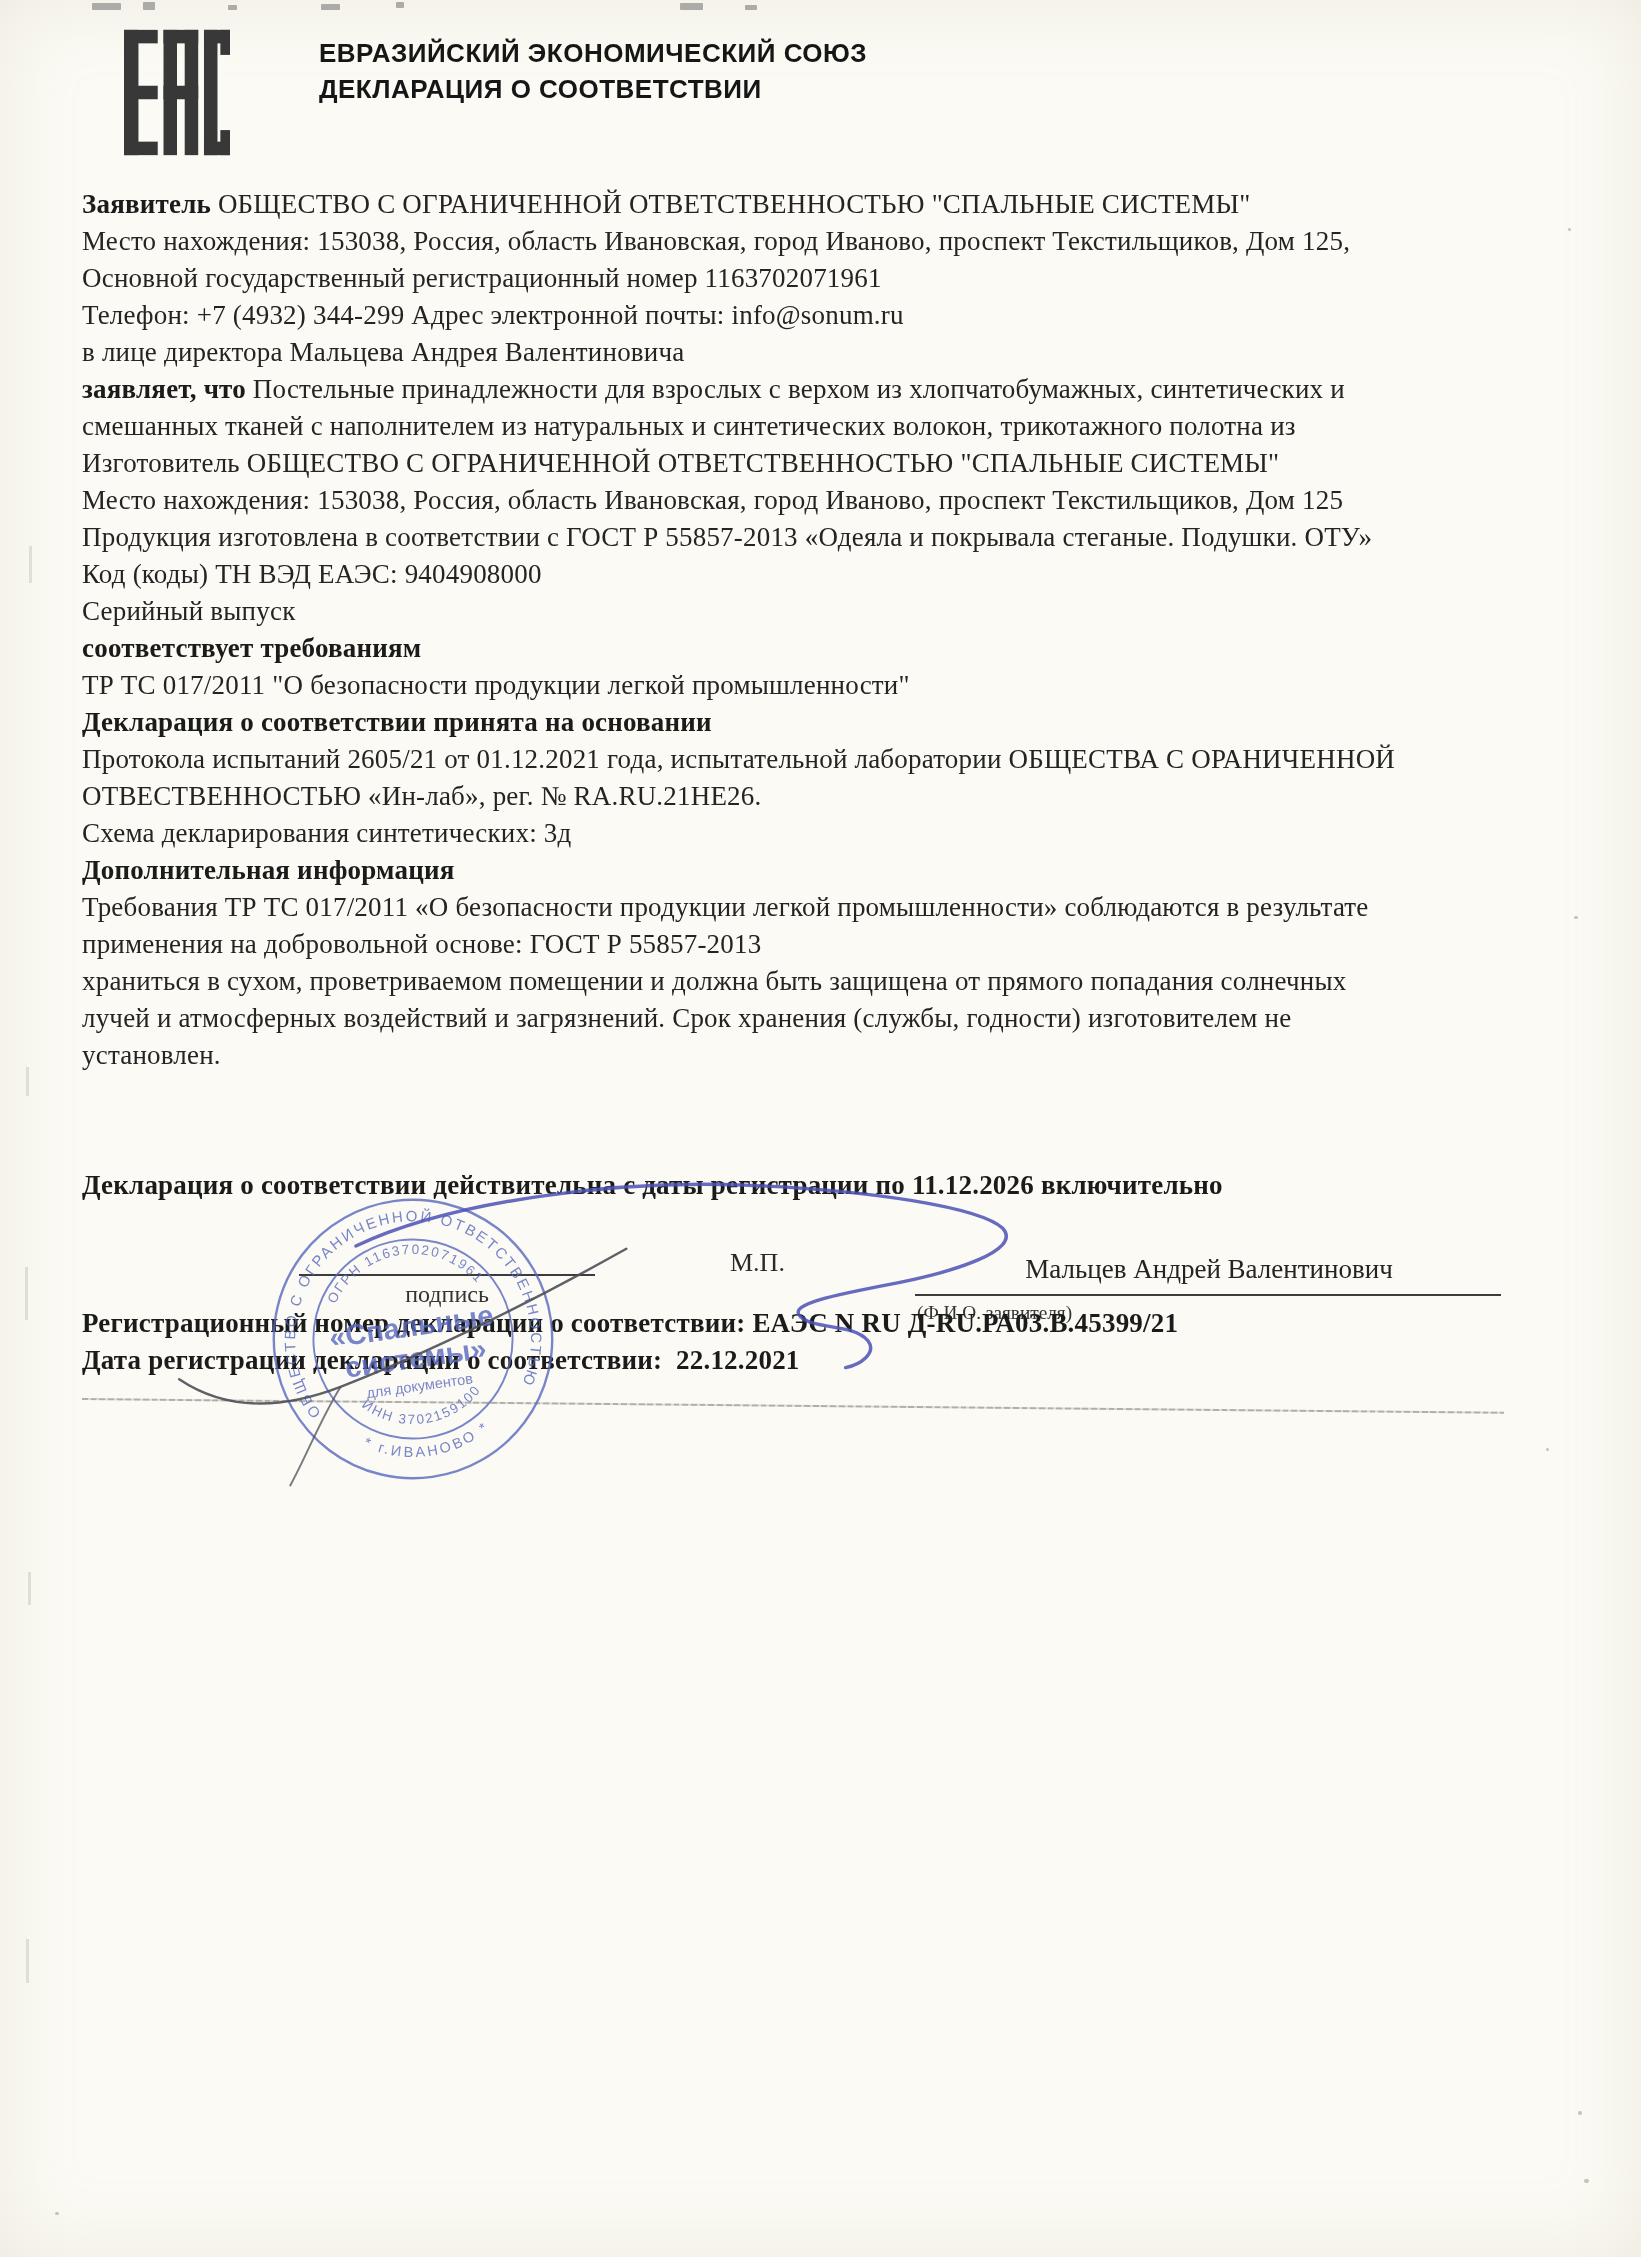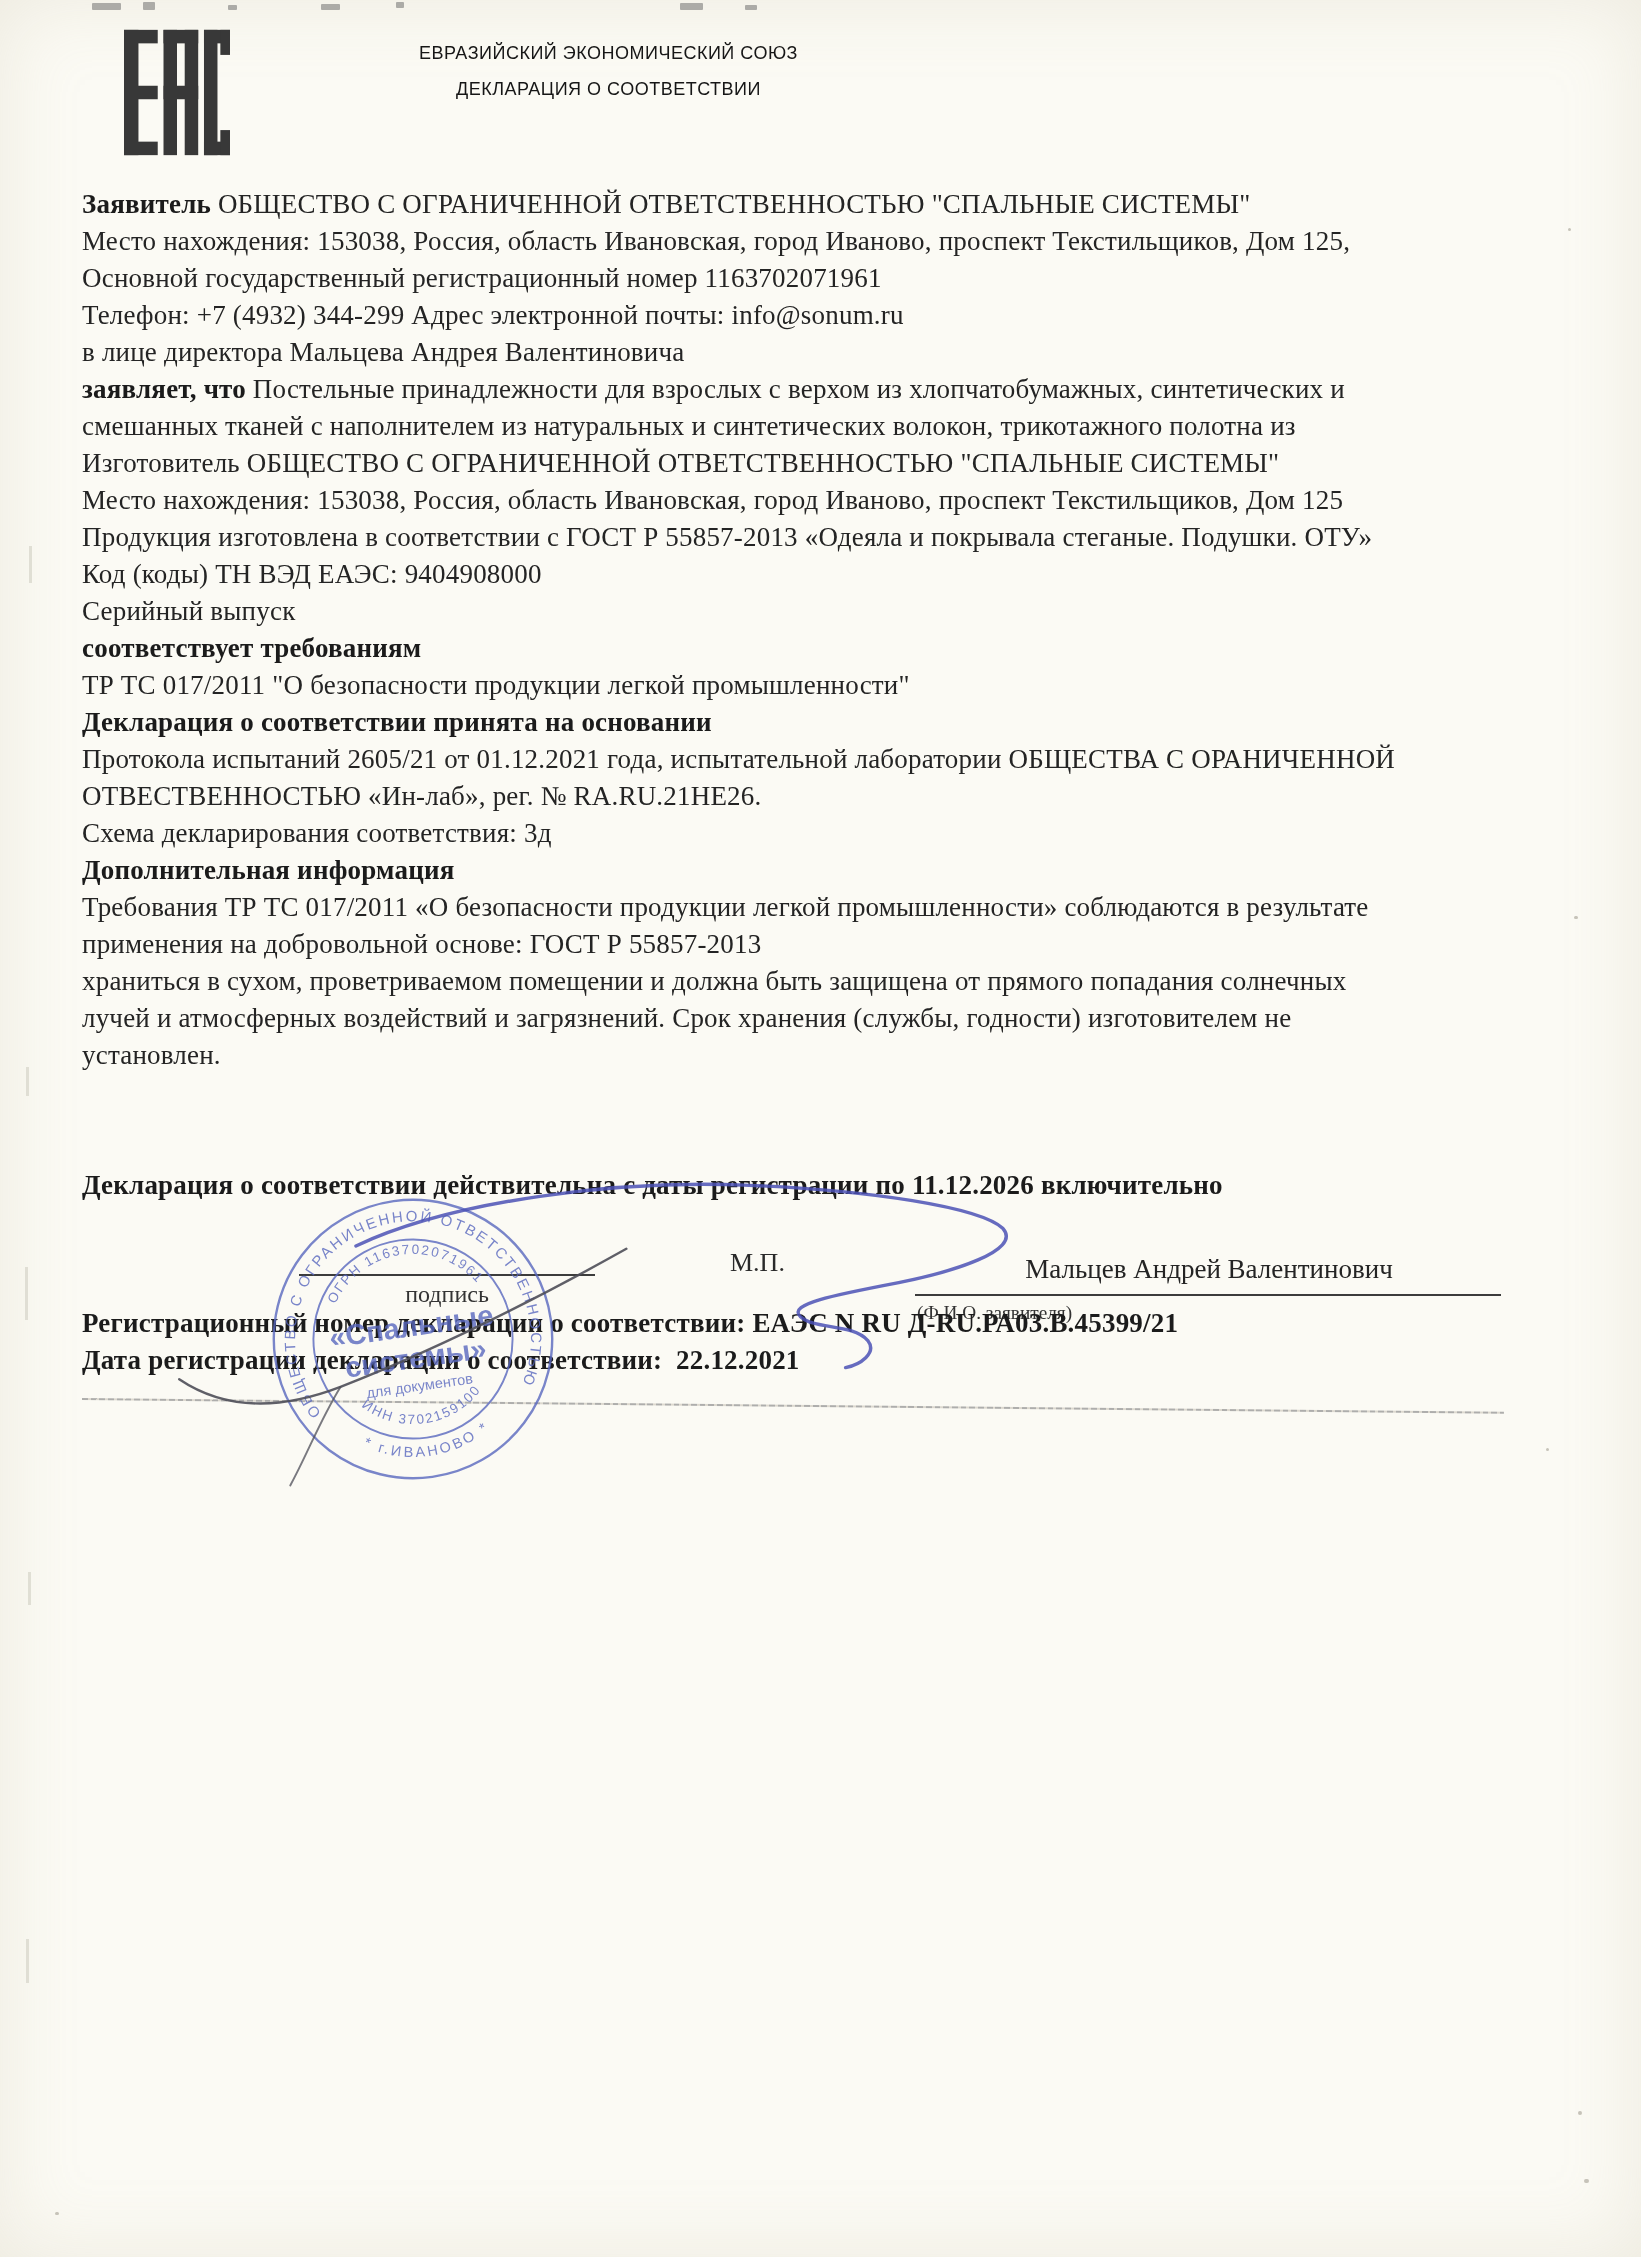--- a/index.html
+++ b/index.html
@@ -10,23 +10,23 @@
     background:#fbfaf4;
     overflow:hidden;
     font-family:"Liberation Serif","DejaVu Serif",serif;
     color:#222;
     box-shadow:inset 0 0 77px rgba(190,180,150,.22);
   }
   
   .eac{position:absolute;left:124px;top:29px;width:106px;height:127px;}
   .title{
     position:absolute;left:319px;top:35px;width:579px;
-    text-align:center;
+    text-align:left;
     font-family:"Liberation Sans","DejaVu Sans",sans-serif;
-    font-weight:normal;font-size:18px;line-height:36px;color:#161616;
+    font-weight:bold;font-size:26px;line-height:36px;color:#161616;
     letter-spacing:0.5px;
   }
   
   .body-lines{position:absolute;left:82px;top:189px;width:1439px;font-size:27px;letter-spacing:0.2px;color:#242424;}
   .tline{height:37px;white-space:pre;}
   .tline b{font-weight:bold;color:#1b1b1b;}
   
   .validity{position:absolute;left:82px;top:1170px;width:1439px;font-size:27px;font-weight:bold;color:#1b1b1b;letter-spacing:0.2px;}
   .reg{position:absolute;left:82px;width:1439px;font-size:27px;font-weight:bold;color:#1b1b1b;white-space:pre-wrap;letter-spacing:0.2px;}
   .reg1{top:1308px;}
@@ -117,21 +117,21 @@
       <div class="tline">Изготовитель ОБЩЕСТВО С ОГРАНИЧЕННОЙ ОТВЕТСТВЕННОСТЬЮ "СПАЛЬНЫЕ СИСТЕМЫ"</div>
       <div class="tline">Место нахождения: 153038, Россия, область Ивановская, город Иваново, проспект Текстильщиков, Дом 125</div>
       <div class="tline">Продукция изготовлена в соответствии с ГОСТ Р 55857-2013 «Одеяла и покрывала стеганые. Подушки. ОТУ»</div>
       <div class="tline">Код (коды) ТН ВЭД ЕАЭС: 9404908000</div>
       <div class="tline">Серийный выпуск</div>
       <div class="tline"><b>соответствует требованиям</b></div>
       <div class="tline">ТР ТС 017/2011 "О безопасности продукции легкой промышленности"</div>
       <div class="tline"><b>Декларация о соответствии принята на основании</b></div>
       <div class="tline">Протокола испытаний 2605/21 от 01.12.2021 года, испытательной лаборатории ОБЩЕСТВА С ОРАНИЧЕННОЙ</div>
       <div class="tline">ОТВЕСТВЕННОСТЬЮ «Ин-лаб», рег. № RA.RU.21НЕ26.</div>
-      <div class="tline">Схема декларирования соответствия: 3д</div>
+      <div class="tline">Схема декларирования синтетических: 3д</div>
       <div class="tline"><b>Дополнительная информация</b></div>
       <div class="tline">Требования ТР ТС 017/2011 «О безопасности продукции легкой промышленности» соблюдаются в результате</div>
       <div class="tline">применения на добровольной основе: ГОСТ Р 55857-2013</div>
       <div class="tline">храниться в сухом, проветриваемом помещении и должна быть защищена от прямого попадания солнечных</div>
       <div class="tline">лучей и атмосферных воздействий и загрязнений. Срок хранения (службы, годности) изготовителем не</div>
       <div class="tline">установлен.</div>
     </div>
 
   <div class="validity">Декларация о соответствии действительна с даты регистрации по 11.12.2026 включительно</div>
 

